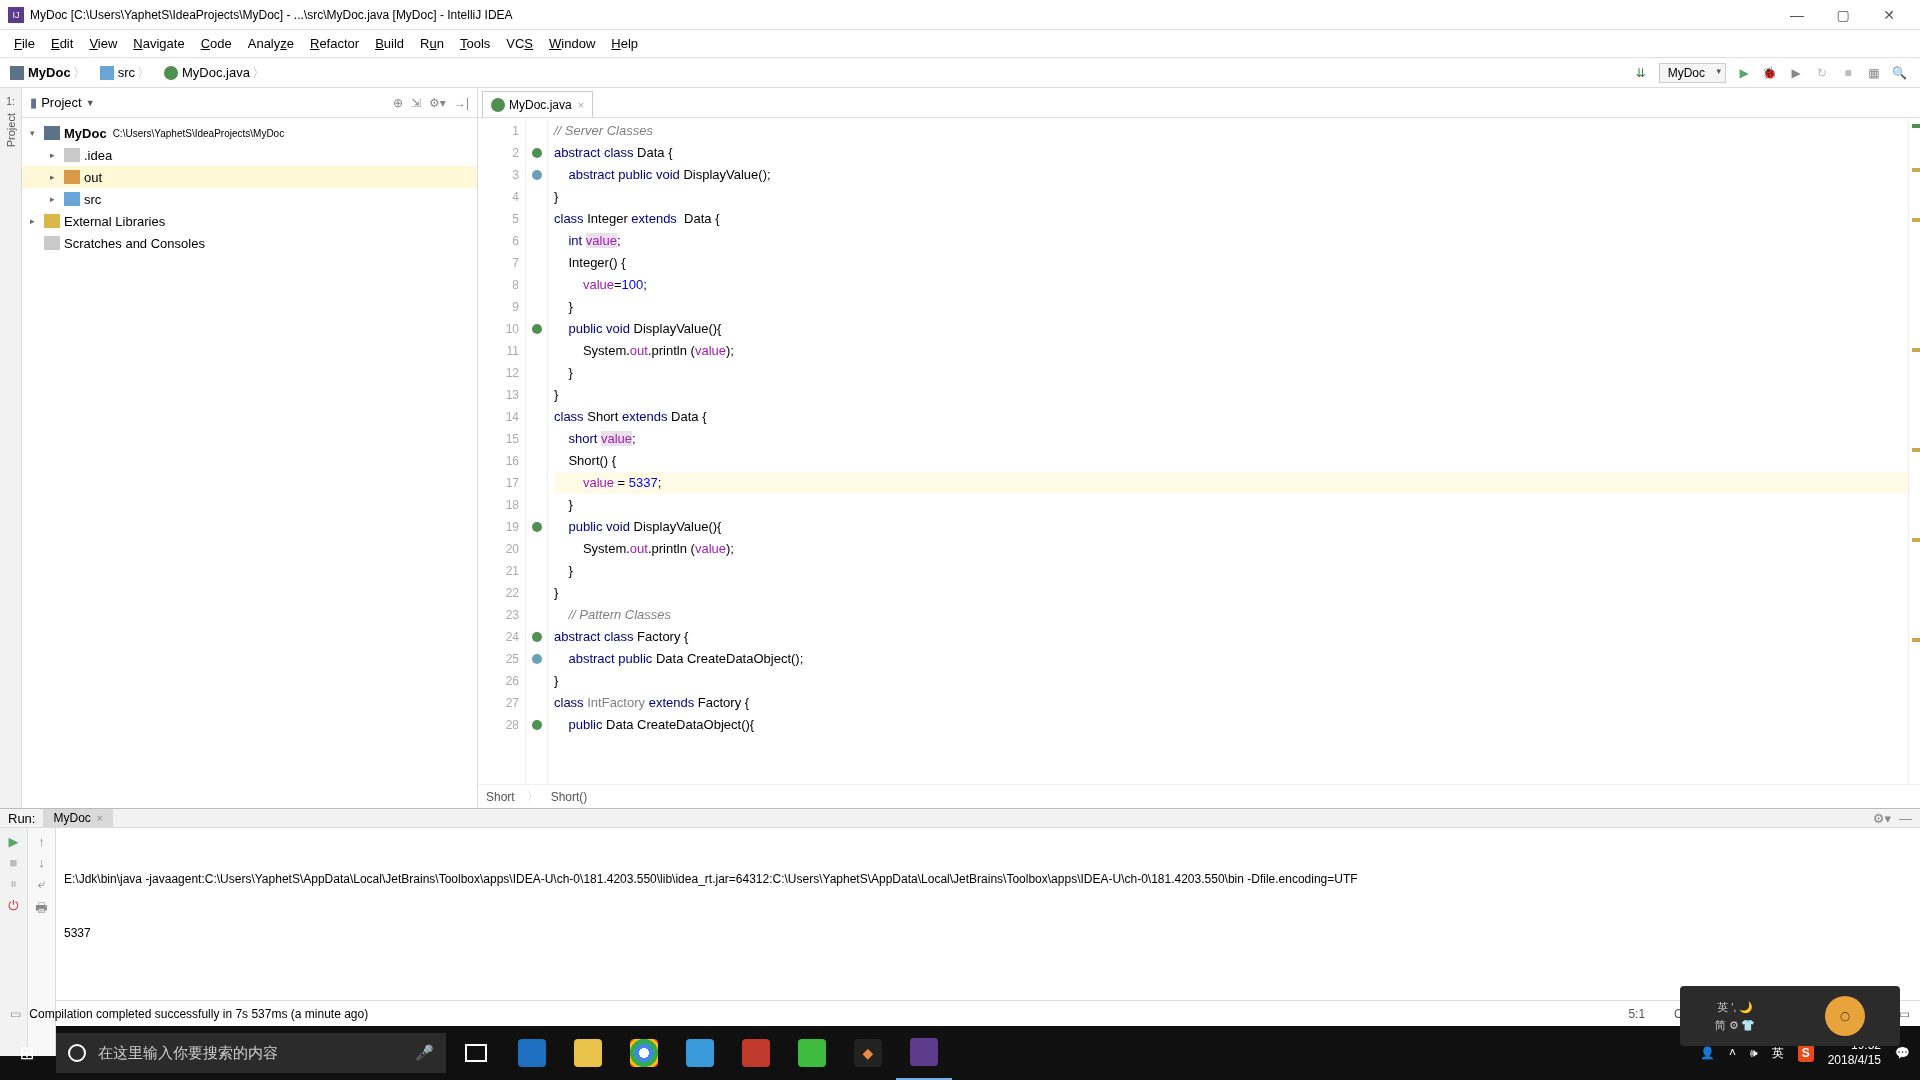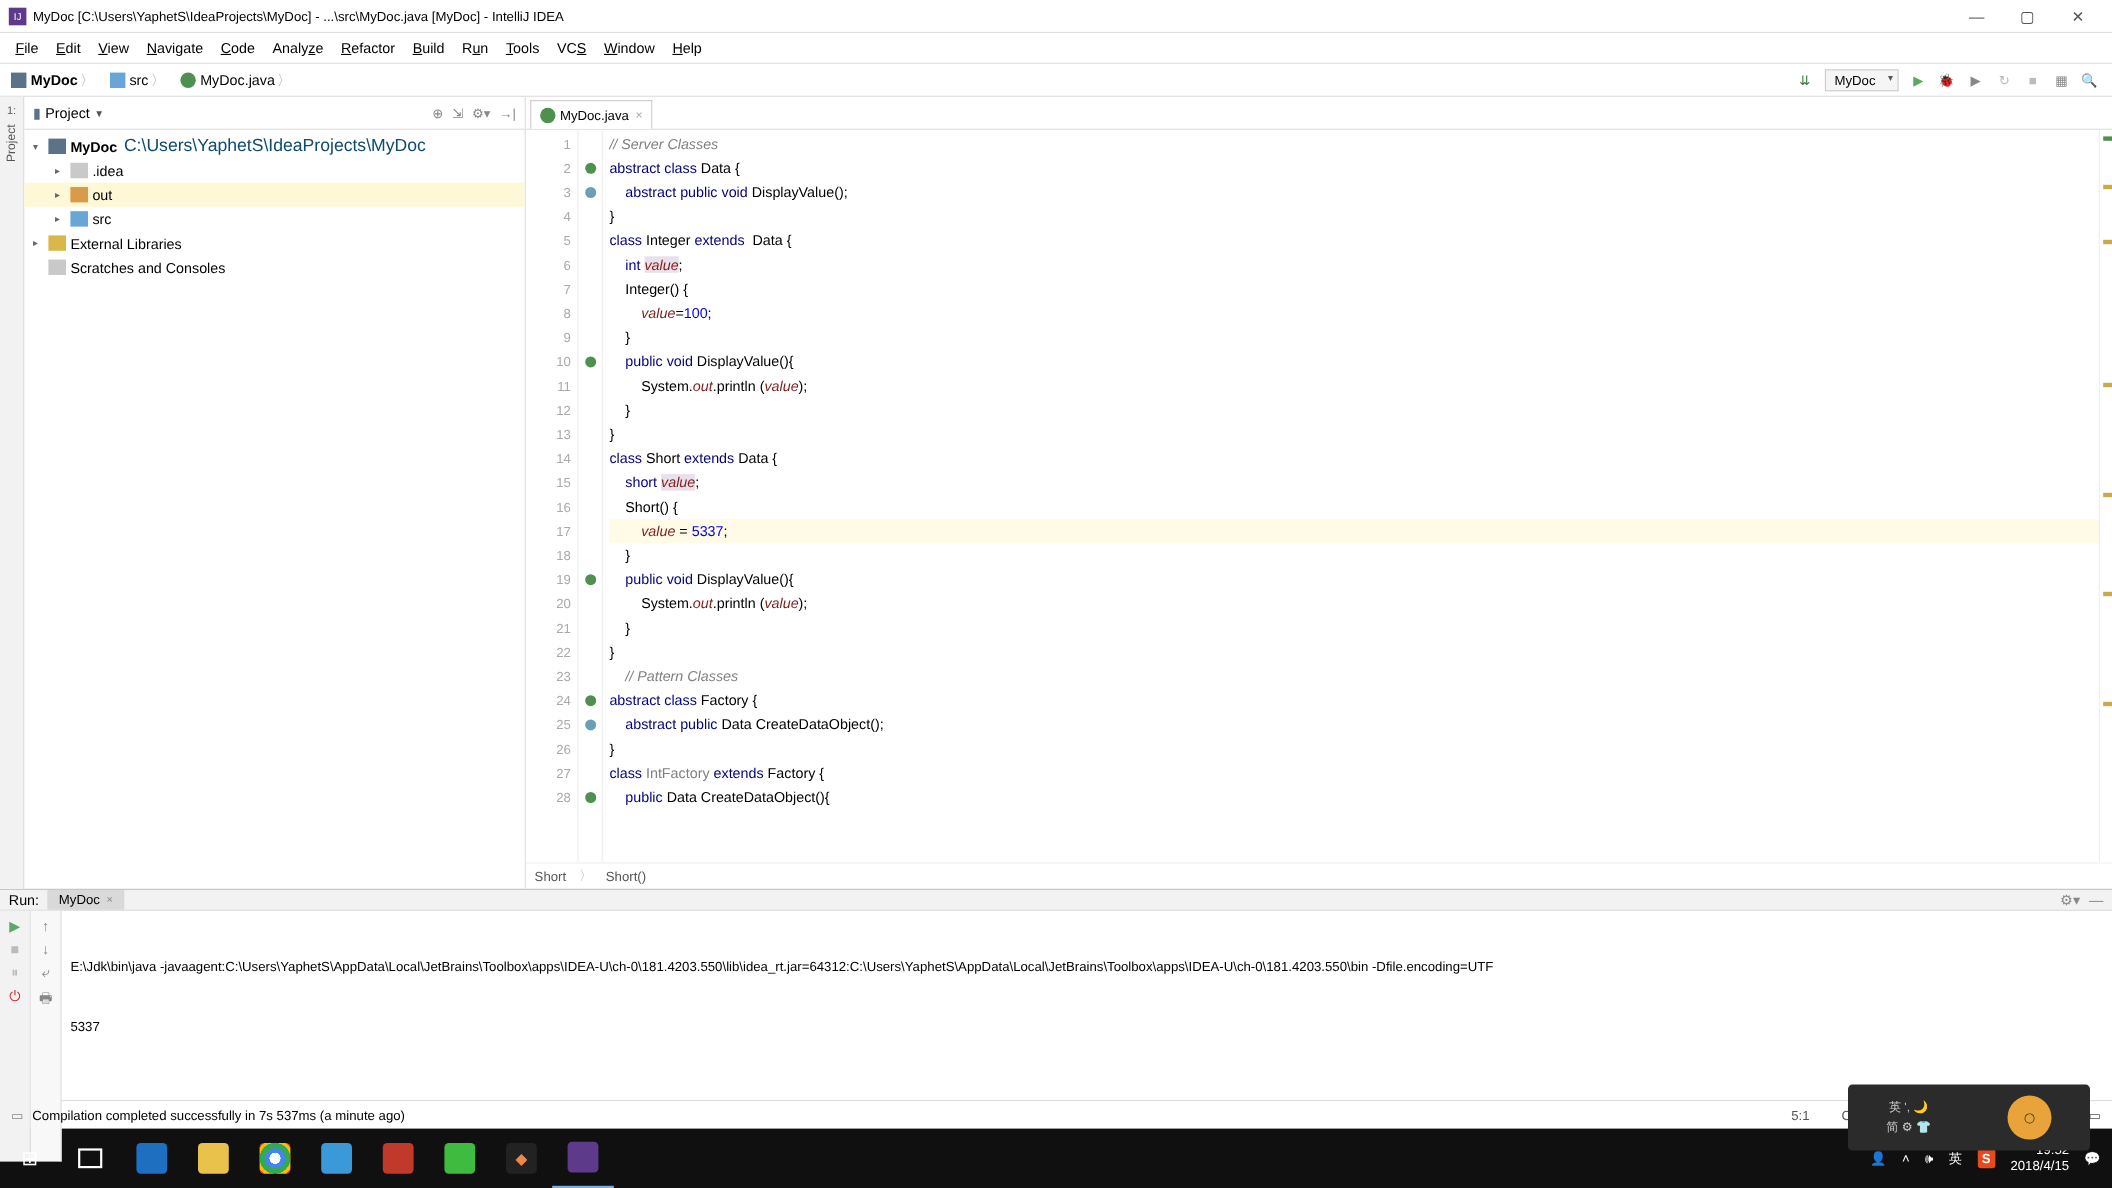--- a/index.html
+++ b/index.html
@@ -30,38 +30,38 @@
 .project-panel { width:456px; display:flex; flex-direction:column; border-right:1px solid #ddd; }
 .project-header { height:30px; border-bottom:1px solid #ddd; display:flex; align-items:center; padding:0 8px; }
 .project-header .label { font-size:13px; }
 .project-header .arrow { margin-left:4px; font-size:9px; color:#555; }
 .project-header .tools { margin-left:auto; display:flex; gap:8px; color:#888; font-size:12px; }
 .tree { flex:1; overflow:auto; padding:4px 0; }
 .tree-row { display:flex; align-items:center; height:22px; padding-left:8px; font-size:13px; }
 .tree-row .exp { width:14px; font-size:9px; color:#666; }
 .tree-row .icn { width:16px; height:14px; margin-right:4px; }
 .tree-row.selected { background:#fff8d6; }
-.tree-row .gray { color:#0c4a6e; margin-left:6px; font-size:16px; }
+.tree-row .gray { color:#000000; margin-left:6px; font-size:10px; }
 .editor-area { flex:1; display:flex; flex-direction:column; }
 .tabs { height:30px; border-bottom:1px solid #ddd; display:flex; align-items:flex-end; padding-left:4px; }
 .tab { height:26px; border:1px solid #ccc; border-bottom:none; padding:0 8px; display:flex; align-items:center; font-size:12px; background:#fff; }
 .tab .close { margin-left:6px; color:#aaa; font-size:11px; }
 .code-wrap { flex:1; display:flex; overflow:hidden; position:relative; }
 .gutter-num { width:48px; background:#fff; border-right:1px solid #eee; text-align:right; padding-right:6px; font-family:"Consolas",monospace; font-size:12px; color:#aaa; line-height:22px; padding-top:2px; }
 .gutter-marks { width:22px; border-right:1px solid #eee; font-family:monospace; font-size:10px; line-height:22px; padding-top:2px; }
 .gutter-marks div { height:22px; display:flex; align-items:center; justify-content:center; }
 .mark-o { width:10px; height:10px; border-radius:50%; background:#4f8f4f; display:inline-block; }
 .mark-i { width:10px; height:10px; border-radius:50%; background:#6a9fb5; display:inline-block; }
 .code { flex:1; font-family:"Consolas","Courier New",monospace; font-size:13px; line-height:22px; padding:2px 0 0 6px; white-space:pre; }
 .code .line { height:22px; }
 .code .line.hl { background:#fffbe6; }
 .kw { color:#000080; font-weight:normal; }
 .cm { color:#808080; font-style:italic; }
 .num { color:#0000ff; }
-.fld { color:#7f1d1d; font-style:italic; }
+.fld { color:#a21caf; }
 .fld-bg { background:#e8e0ea; }
 .marker-strip { width:12px; background:#fff; border-left:1px solid #eee; position:relative; }
 .marker-strip .m { position:absolute; right:0; width:8px; height:4px; }
 .crumb-path { height:24px; border-top:1px solid #eee; display:flex; align-items:center; padding-left:8px; font-size:12px; color:#555; gap:12px; }
 .run-panel { border-top:1px solid #bbb; height:192px; display:flex; flex-direction:column; }
 .run-header { height:28px; background:#f2f2f2; border-bottom:1px solid #ddd; display:flex; align-items:center; padding:0 8px; }
 .run-header .rtab { background:#d9d9d9; padding:2px 10px; margin-left:8px; font-size:12px; display:flex; align-items:center; }
 .run-header .rtab .x { margin-left:6px; color:#888; font-size:10px; }
 .run-header .rtools { margin-left:auto; display:flex; gap:8px; color:#888; }
 .run-body { flex:1; display:flex; }
@@ -341,20 +341,25 @@
     <span>CRLF‡</span>
     <span>UTF-8‡</span>
     <span>🔓</span>
     <span style="color:#d9a94a">👤</span>
     <span>▭</span>
   </div>
 </div>
 
 <div class="taskbar">
   <div class="winbtn">⊞</div>
+  <div class="search">
+    <div class="circ"></div>
+    <span>在这里输入你要搜索的内容</span>
+    <span class="mic">🎤</span>
+  </div>
   <div class="ticons">
     <div class="ticon">
         <div style="width:22px;height:18px;border:2px solid #fff"></div>
       </div>
     <div class="ticon">
         <div class="sq" style="background:#1e6fbf"></div>
       </div>
     <div class="ticon">
         <div class="sq" style="background:#e8c24a"></div>
       </div>

